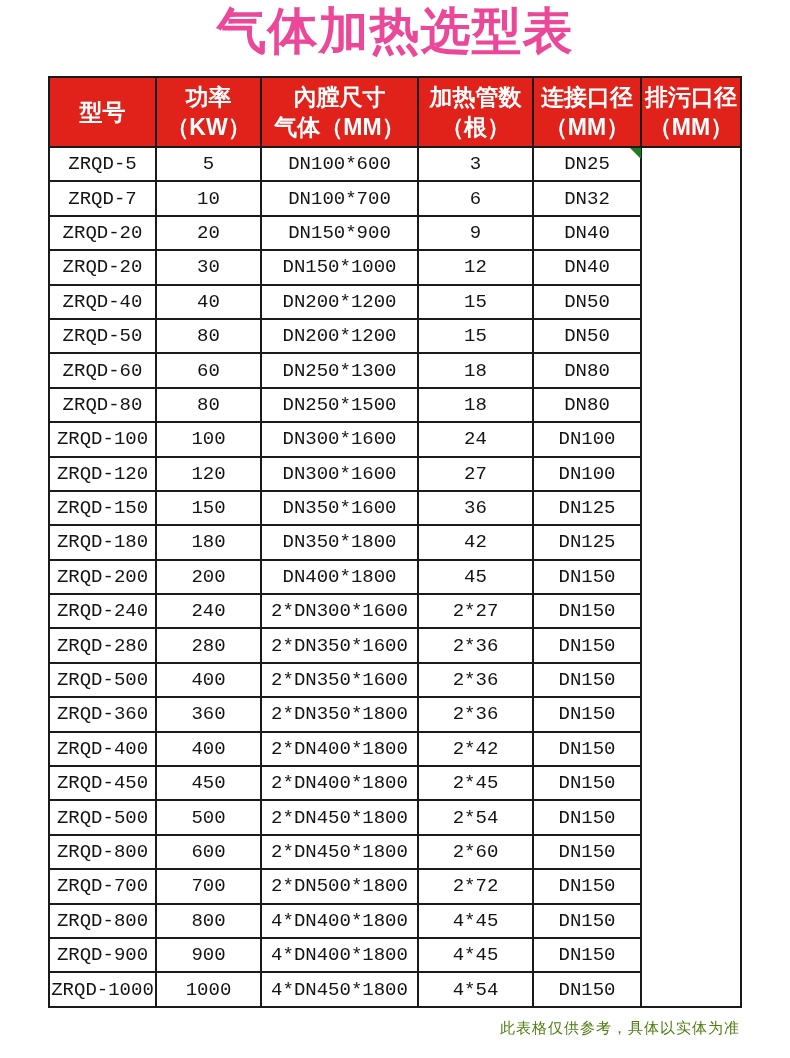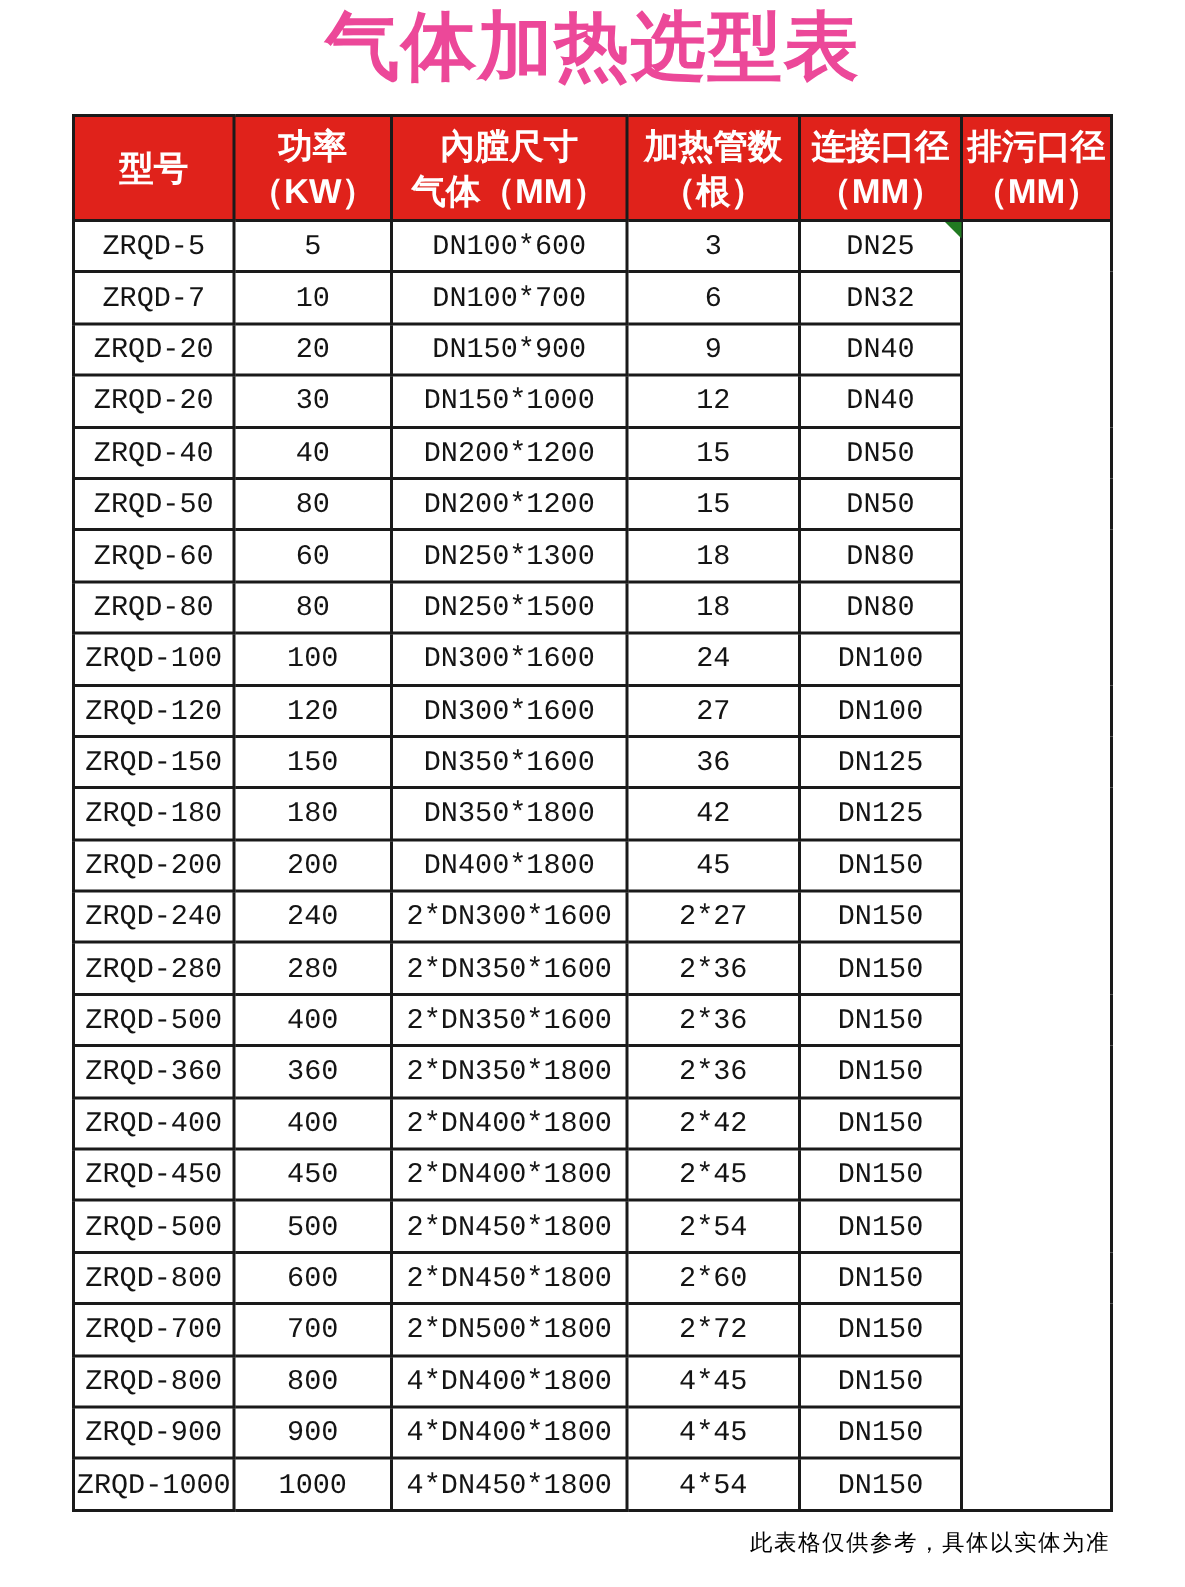--- a/index.html
+++ b/index.html
@@ -61,21 +61,21 @@
     top: 0px; left: -12px;
     width: 0; height: 0;
     border-top: 11px solid #217a21;
     border-left: 11px solid transparent;
   }
   .footer-note {
     position: absolute;
     top: 1019px;
     right: 50px;
     font-size: 15px;
-    color: #000000;
+    color: #4d7c0f;
     letter-spacing: 1px;
     white-space: nowrap;
   }
 </style>
 </head>
 <body>
 
 <div class="page-title">气体加热选型表</div>
 
 <table class="spec-table">

